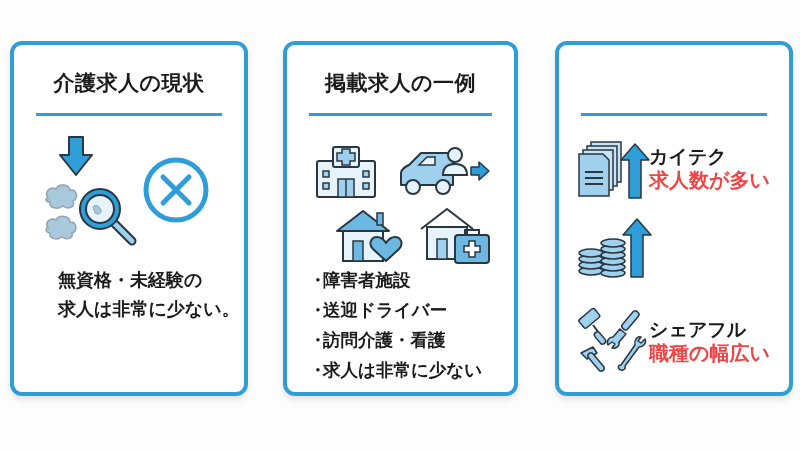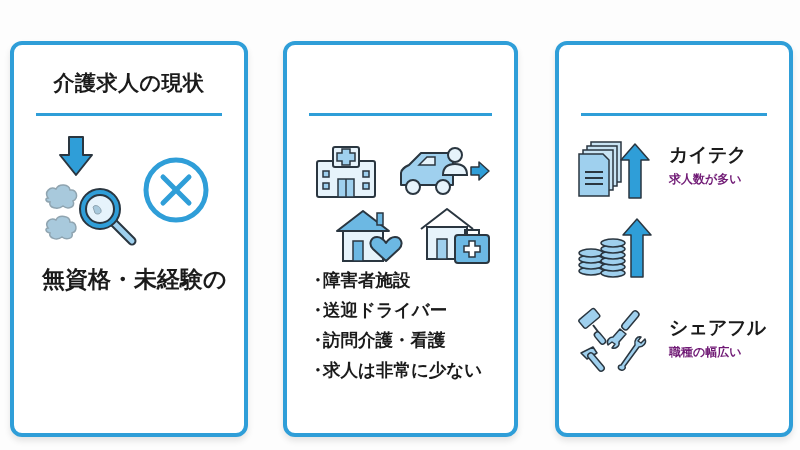--- a/index.html
+++ b/index.html
@@ -1,45 +1,45 @@
 <!DOCTYPE html>
 <html><head>
 <meta charset="utf-8">
 <style>
   html, body { margin:0; padding:0; }
   body {
     width:800px; height:450px; background:#fdfdfd; position:relative; overflow:hidden;
     font-family:"DejaVu Sans", sans-serif; color:#1b1b1b;
   }
   .card {
-    position:absolute; top:41px; height:396px; box-sizing:border-box;
+    position:absolute; top:41px; height:355px; box-sizing:border-box;
     border:4px solid #2f9ed8; border-radius:12px; background:#ffffff;
     box-shadow:0 4px 6px rgba(0,0,0,0.10);
   }
   .card1 { left:10px; width:238px; }
   .card2 { left:283px; width:235px; }
   .card3 { left:555px; width:238px; }
   .title {
     position:absolute; top:24px; left:0; right:0; text-align:center;
     font-weight:bold; font-size:21px; letter-spacing:0.5px;
   }
   .rule {
     position:absolute; top:68px; left:22px; right:22px; height:3px; background:#2f9ed8;
   }
   .icon { position:absolute; }
   .body-text {
-    position:absolute; left:28px; top:220px; font-weight:bold; font-size:23px; line-height:29px;
+    position:absolute; left:44px; top:220px; font-weight:bold; font-size:18px; line-height:29px;
   }
   .bullets { position:absolute; left:22px; top:220px; margin:0; padding:0; list-style:none; }
   .bullets li { font-weight:bold; font-size:17.5px; line-height:30px; white-space:nowrap; }
   .bullets li .dot { display:inline-block; width:14px; }
   .cmp-row { position:absolute; left:18px; }
-  .cmp-text { position:absolute; left:92px; top:0; white-space:nowrap;font-family:Liberation Mono, monospace; }
+  .cmp-text { position:absolute; left:72px; top:0; white-space:nowrap; }
   .cmp-name { font-weight:bold; font-size:19px; line-height:24px; display:block; }
-  .cmp-desc { font-weight:bold; font-size:12px; line-height:24px; display:block; color:#701a75; }
+  .cmp-desc { font-weight:bold; font-size:20px; line-height:24px; display:block; color:#ef4444; }
 </style>
 </head>
 <body>
 
 <div class="card card1">
   <div class="title">介護求人の現状</div>
   <div class="rule"></div>
 
   <svg class="icon" style="left:44px;top:90px" width="36" height="42" viewBox="0 0 36 42">
     <path d="M11 2 H25 V20 H34 L18 40 L2 20 H11 Z" fill="#2f9ed8" stroke="#2a3640" stroke-width="2" stroke-linejoin="round"></path>
@@ -56,24 +56,26 @@
     <path d="M17 22 C19 19 24 21 25 25 C26 29 21 30 19 28 Z" fill="#a8c9dc" stroke="#8fa4b0" stroke-width="1"></path>
   </svg>
   <svg class="icon" style="left:128px;top:111px" width="68" height="68" viewBox="0 0 68 68">
     <circle cx="34" cy="34" r="30" fill="#ffffff" stroke="#2f9ed8" stroke-width="5"></circle>
     <line x1="21" y1="21" x2="47" y2="47" stroke="#2f9ed8" stroke-width="5" stroke-linecap="round"></line>
     <line x1="47" y1="21" x2="21" y2="47" stroke="#2f9ed8" stroke-width="5" stroke-linecap="round"></line>
   </svg>
 
   <div class="body-text">
     <div>無資格・未経験の</div>
+    <div>求人は非常に少ない。</div>
   </div>
 </div>
 
 <div class="card card2">
+  <div class="title">掲載求人の一例</div>
   <div class="rule"></div>
 
   <svg class="icon" style="left:28px;top:96px" width="62" height="58" viewBox="0 0 62 58">
     <rect x="2" y="20" width="58" height="36" rx="2" fill="#e6f3fb" stroke="#2a3640" stroke-width="2"></rect>
     <rect x="18" y="6" width="26" height="20" rx="2" fill="#e6f3fb" stroke="#2a3640" stroke-width="2"></rect>
     <path d="M27 8 H35 V12 H40 V20 H35 V24 H27 V20 H22 V12 H27 Z" fill="#9fd0ee" stroke="#2a3640" stroke-width="1.5"></path>
     <rect x="8" y="30" width="6" height="6" fill="#9fd0ee" stroke="#2a3640" stroke-width="1.5"></rect>
     <rect x="8" y="42" width="6" height="6" fill="#9fd0ee" stroke="#2a3640" stroke-width="1.5"></rect>
     <rect x="48" y="30" width="6" height="6" fill="#9fd0ee" stroke="#2a3640" stroke-width="1.5"></rect>
     <rect x="48" y="42" width="6" height="6" fill="#9fd0ee" stroke="#2a3640" stroke-width="1.5"></rect>

